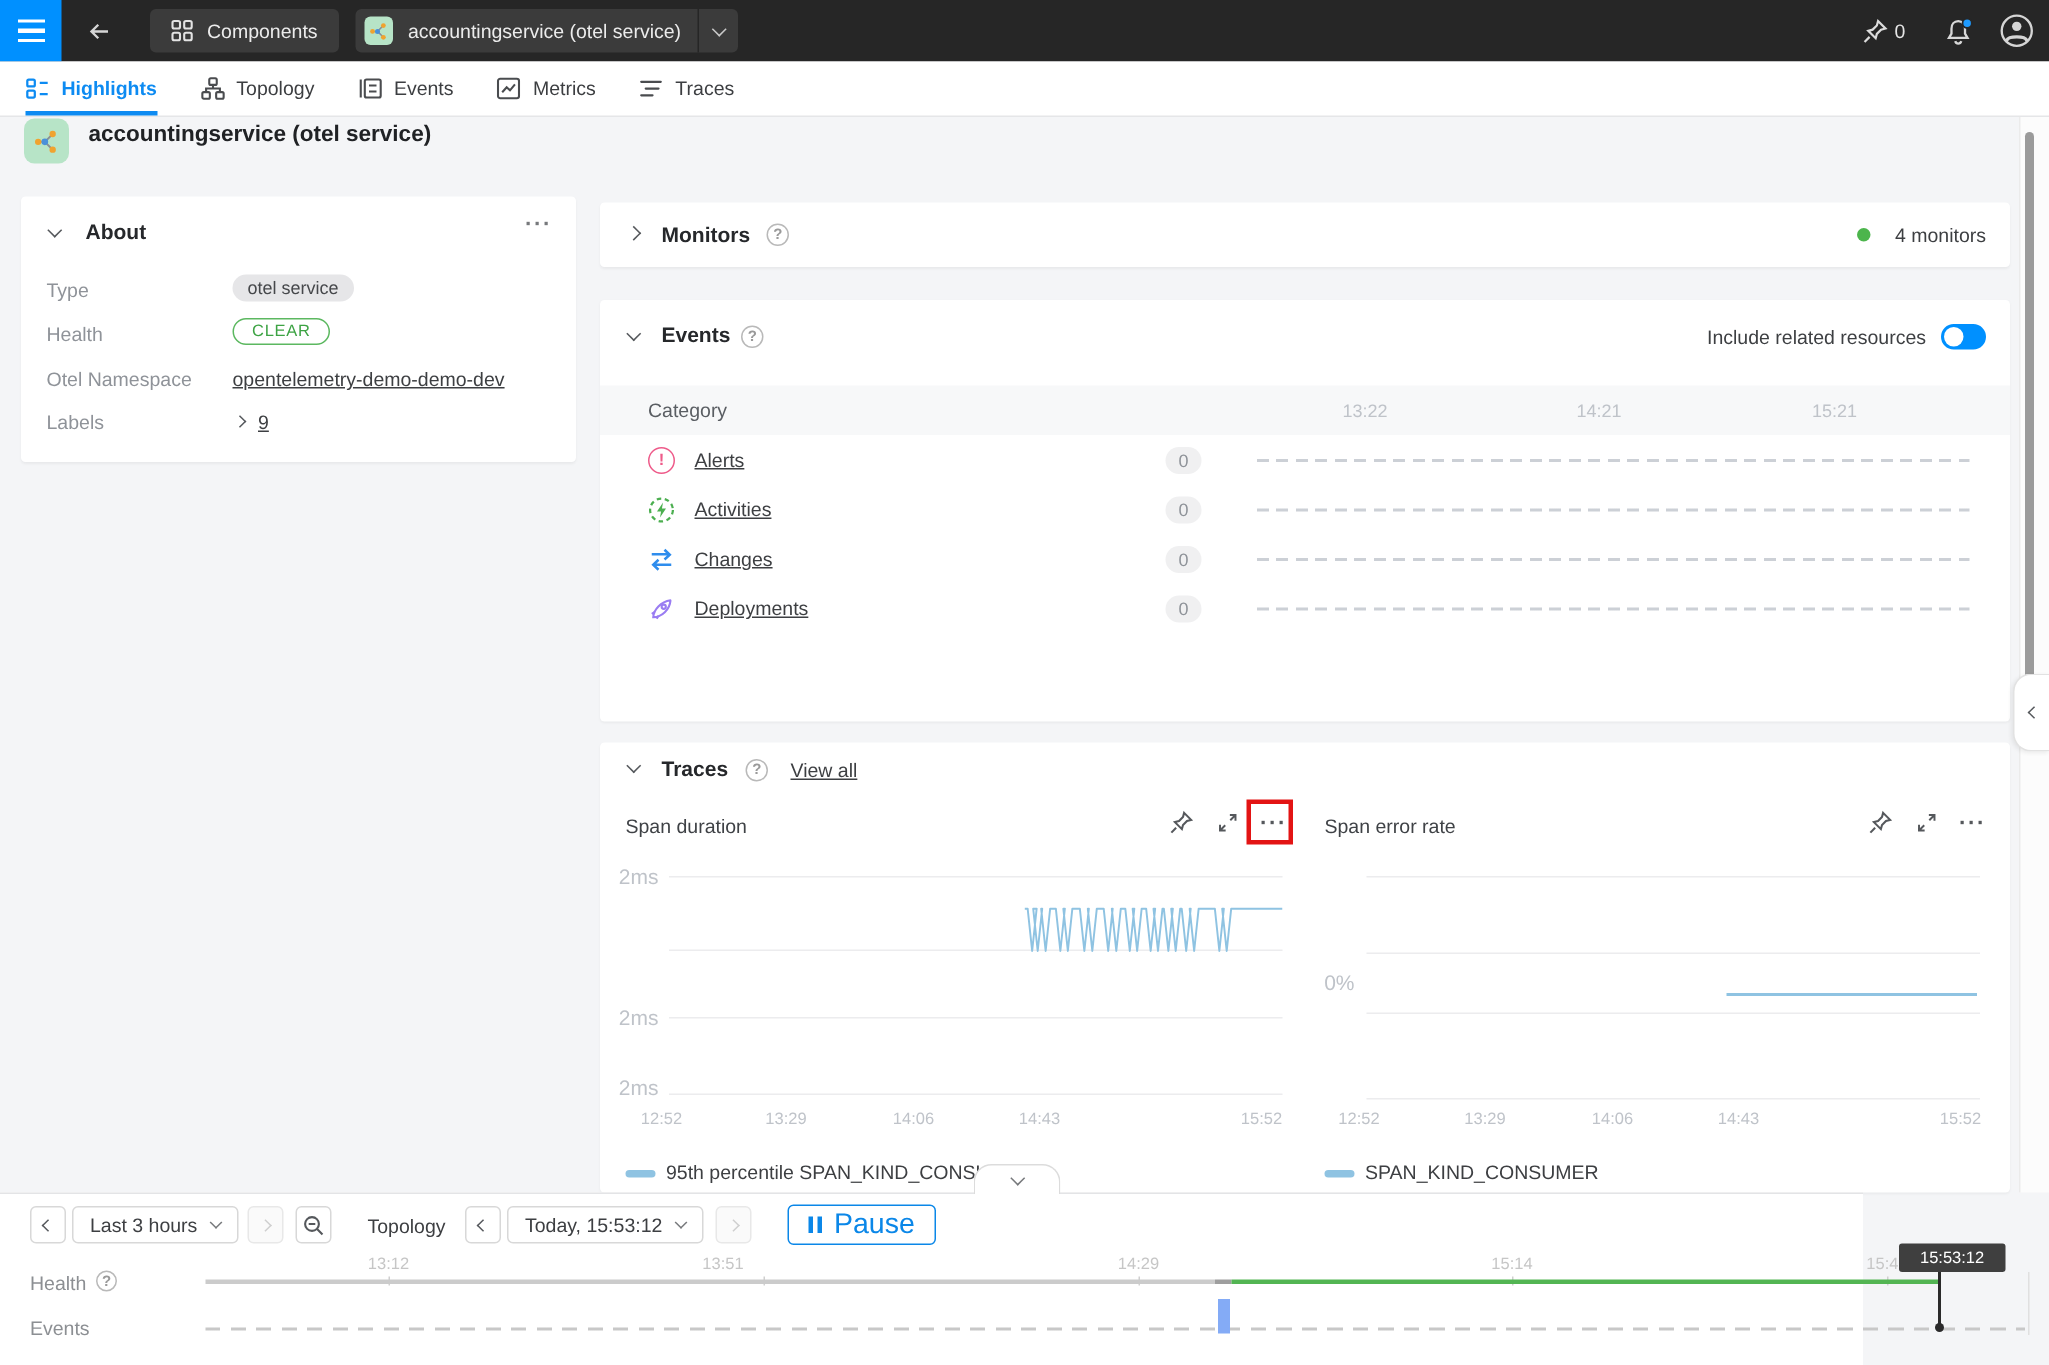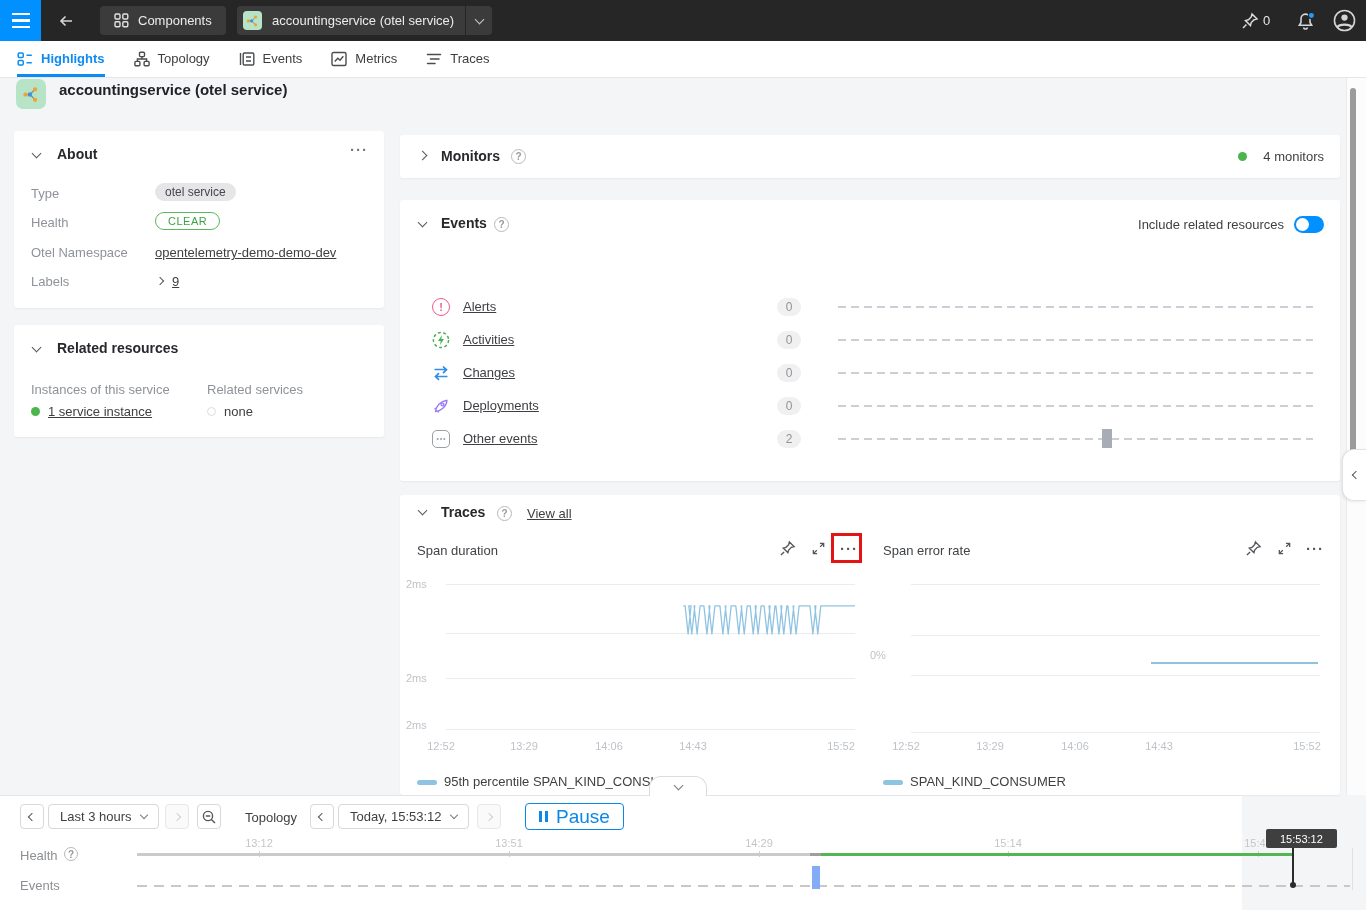--- a/index.html
+++ b/index.html
@@ -22,21 +22,21 @@
   .tbbtn{position:absolute;top:6px;height:29px;background:#3b3b3b;border-radius:4px;display:flex;align-items:center;color:#ececec;font-size:13px}
   .iconbtn{display:flex;align-items:center;justify-content:center}
   .navitem{display:flex;align-items:center;gap:8px;height:100%;font-size:13px;color:#3c3e41;border-bottom:3px solid transparent;padding-top:2px}
   .navitem.active{color:#0d8bf2;border-bottom-color:#0d8bf2;font-weight:bold}
   .evrow{position:relative;height:33px;display:flex;align-items:center;padding-left:32px;gap:13px}
   .evicon{display:inline-flex;align-items:center;justify-content:center;width:18px;height:18px;border-radius:50%}
   .badge{position:absolute;left:377px;top:50%;transform:translateY(-50%);min-width:24px;height:18px;background:#f0f0f1;border-radius:9px;color:#8f9399;font-size:12px;display:flex;align-items:center;justify-content:center;padding:0 6px}
   .dash-ev{position:absolute;left:438px;width:475px;top:50%;transform:translateY(-50%);height:2px;background:repeating-linear-gradient(90deg,#ccd0d6 0,#ccd0d6 8px,transparent 8px,transparent 13px)}
   .grid{position:absolute;height:1px;background:#ececee}
   .ticklbl{position:absolute;transform:translateX(-50%);font-size:11px;color:#bfc3c9;white-space:nowrap}
-  .ylbl{position:absolute;transform:translateY(-50%);font-size:11px;color:#bfc3c9;text-align:left;width:33px}
+  .ylbl{position:absolute;transform:translateY(-50%);font-size:14px;color:#bfc3c9;text-align:right;width:33px}
   .tool{width:24px;height:24px;display:flex;align-items:center;justify-content:center;color:#55585c}
   .dots3{font-size:15px;font-weight:bold;letter-spacing:1px;color:#55585c}
   .redbox{position:absolute;border:3px solid #e31414;z-index:40}
   .btn-sm{position:absolute;width:24px;height:25px;border:1px solid #d8d8d8;border-radius:4px;background:#fff;display:flex;align-items:center;justify-content:center;color:#55585c}
   .btn-sm.disabled{background:#fafafa;border-color:#e8e8e8;color:#cfcfcf}
   .btn-dd{position:absolute;height:25px;border:1px solid #d8d8d8;border-radius:4px;background:#fff;display:flex;align-items:center;gap:9px;padding:0 11px;font-size:13px;color:#3d3f42}
   .tl-tick{position:absolute;width:1px;height:6px;background:#cfcfcf}
   .dash-tl{position:absolute;height:2px;background:repeating-linear-gradient(90deg,#c8c8c8 0,#c8c8c8 10px,transparent 10px,transparent 17px)}
 </style>
 </head>
@@ -163,47 +163,43 @@
     <span class="abs pill" style="left:141px;top:52px">otel service</span>
     <span class="abs lbl" style="left:17px;top:84px">Health</span>
     <span class="abs pill-clear" style="left:141px;top:81px">CLEAR</span>
     <span class="abs lbl" style="left:17px;top:114px">Otel Namespace</span>
     <span class="abs link" style="left:141px;top:114px">opentelemetry-demo-demo-dev</span>
     <span class="abs lbl" style="left:17px;top:143px">Labels</span>
     <span class="abs chev right" style="left:143px;top:147px;color:#55585c;width:6px;height:6px"></span>
     <span class="abs link" style="left:158px;top:143px">9</span>
   </div>
 
-  <div class="card" style="left:14px;top:325px;width:370px;height:112px">
-    <span class="abs chev down" style="left:19px;top:19px;color:#55585c"></span>
-    <span class="abs sectitle" style="left:43px;top:15px">Related resources</span>
-    <span class="abs lbl" style="left:17px;top:57px">Instances of this service</span>
-    <span class="abs dot" style="left:17px;top:82px;background:#4cb54c"></span>
-    <span class="abs link" style="left:34px;top:79px">1 service instance</span>
-    <span class="abs lbl" style="left:193px;top:57px">Related services</span>
-    <span class="abs dot" style="left:193px;top:82px;background:#fff;border:1.5px solid #dcdcdc"></span>
-    <span class="abs" style="left:210px;top:79px">none</span>
-  </div>
 
   <div class="card" style="left:400px;top:135px;width:940px;height:43px">
     <span class="abs chev right" style="left:19px;top:17px;color:#55585c"></span>
     <span class="abs sectitle" style="left:41px;top:13px">Monitors</span>
     <span class="abs help" style="left:111px;top:14px">?</span>
     <span class="abs dot" style="right:93px;top:17px;background:#4cb54c"></span>
     <span class="abs" style="right:16px;top:14px;color:#3d3f42">4 monitors</span>
   </div>
 
   <div class="card" style="left:400px;top:200px;width:940px;height:281px">
     <span class="abs chev down" style="left:19px;top:19px;color:#55585c"></span>
     <span class="abs sectitle" style="left:41px;top:15px">Events</span>
     <span class="abs help" style="left:94px;top:17px">?</span>
     <span class="abs" style="right:56px;top:17px">Include related resources</span>
     <span class="abs" style="right:16px;top:16px;width:30px;height:17px;border-radius:9px;background:#0090ff">
       <span style="position:absolute;left:2px;top:2px;width:13px;height:13px;border-radius:50%;background:#fff"></span>
     </span>
+    <div class="abs" style="left:0;top:57px;width:940px;height:33px;background:#f7f8f9">
+      <span class="abs" style="left:32px;top:9px;color:#5a5e63">Category</span>
+      <span class="ticklbl" style="left:510px;top:10px;font-size:12px">13:22</span>
+      <span class="ticklbl" style="left:666px;top:10px;font-size:12px">14:21</span>
+      <span class="ticklbl" style="left:823px;top:10px;font-size:12px">15:21</span>
+    </div>
     <div class="abs" style="left:0;top:90px;width:940px">
       <div class="evrow">
         <span class="evicon" style="border:1.6px solid #ee5b8a;color:#ee5b8a;font-size:11px;font-weight:bold">!</span>
         <span class="link">Alerts</span>
         <span class="badge">0</span>
         <span class="dash-ev"></span>
       </div>
       <div class="evrow">
         <svg class="evicon" width="18" height="18" viewBox="0 0 18 18">
             <circle cx="9" cy="9" r="7.6" fill="none" stroke="#4caf50" stroke-width="1.5" stroke-dasharray="3 2.4"></circle>
@@ -224,33 +220,20 @@
       </div>
       <div class="evrow">
         <svg class="evicon" width="18" height="18" viewBox="0 0 18 18" fill="none" stroke="#9a7df2" stroke-width="1.4">
             <path d="M3.5 14.5 C3.8 9.5 8.5 4.2 15 3.2 C14.5 9.5 9.2 14.2 3.5 14.5 Z"></path>
             <circle cx="10.5" cy="7.5" r="1.4"></circle>
             <path d="M4.5 11 L2.5 12.2 M7 13.5 L5.8 15.5"></path>
           </svg>
         <span class="link">Deployments</span>
         <span class="badge">0</span>
         <span class="dash-ev"></span>
-      </div>
-      <div class="evrow">
-        <span class="evicon" style="border:1.6px solid #9aa0a6;border-radius:5px">
-          <svg width="12" height="12" viewBox="0 0 18 18">
-              <circle cx="4" cy="9" r="1.5" fill="#9aa0a6"></circle>
-              <circle cx="9" cy="9" r="1.5" fill="#9aa0a6"></circle>
-              <circle cx="14" cy="9" r="1.5" fill="#9aa0a6"></circle>
-            </svg>
-        </span>
-        <span class="link">Other events</span>
-        <span class="badge">2</span>
-        <span class="dash-ev"></span>
-        <span style="position:absolute;left:702px;top:7px;width:10px;height:19px;background:#a8adb5"></span>
       </div>
     </div>
   </div>
 
   <div class="card" style="left:400px;top:495px;width:940px;height:300px">
     <span class="abs chev down" style="left:19px;top:12px;color:#55585c"></span>
     <span class="abs sectitle" style="left:41px;top:9px">Traces</span>
     <span class="abs help" style="left:97px;top:11px">?</span>
     <span class="abs link" style="left:127px;top:11px">View all</span>
 
@@ -352,21 +335,21 @@
       </div>
     <div class="abs" style="left:525px;top:7px;height:27px;border:1.5px solid #0b87e8;border-radius:4px;display:flex;align-items:center;gap:8px;padding:0 13px;color:#0b87e8;font-size:19px">
       <span style="display:inline-flex;gap:3px">
           <span style="width:3px;height:11px;background:#0b87e8"></span>
           <span style="width:3px;height:11px;background:#0b87e8"></span>
         </span>
       <span>Pause</span>
     </div>
 
     <span class="ticklbl" style="left:259px;top:41px;color:#c6c6c6">13:12</span>
-    <span class="ticklbl" style="left:509px;top:41px;color:#c6c6c6">13:51</span>
+    <span class="ticklbl" style="left:482px;top:41px;color:#c6c6c6">13:51</span>
     <span class="ticklbl" style="left:759px;top:41px;color:#c6c6c6">14:29</span>
     <span class="ticklbl" style="left:1008px;top:41px;color:#c6c6c6">15:14</span>
     <span class="ticklbl" style="left:1258px;top:41px;color:#c6c6c6">15:47</span>
 
     <span class="abs lbl" style="left:20px;top:52px;color:#8c8f93">Health</span>
     <span class="abs help" style="left:64px;top:51px;width:14px;height:14px">?</span>
     <span class="tl-tick" style="left:259px;top:55px"></span>
     <span class="tl-tick" style="left:509px;top:55px"></span>
     <span class="tl-tick" style="left:759px;top:55px"></span>
     <span class="tl-tick" style="left:1008px;top:55px"></span>

